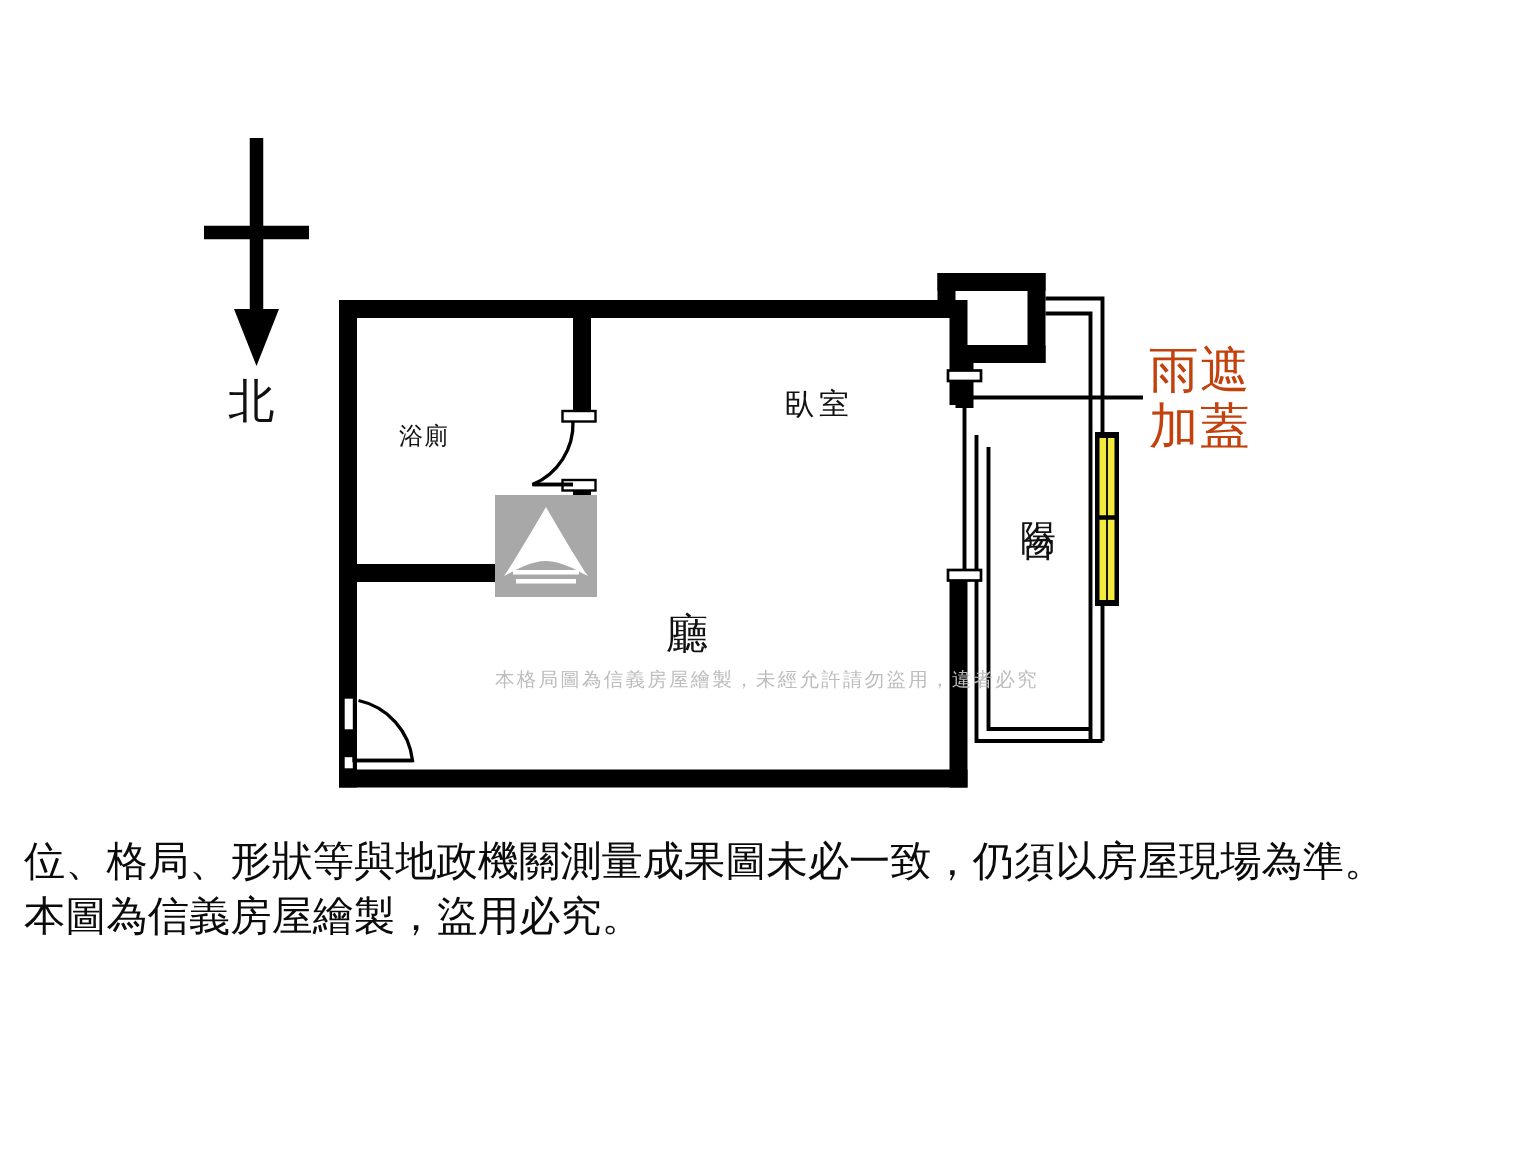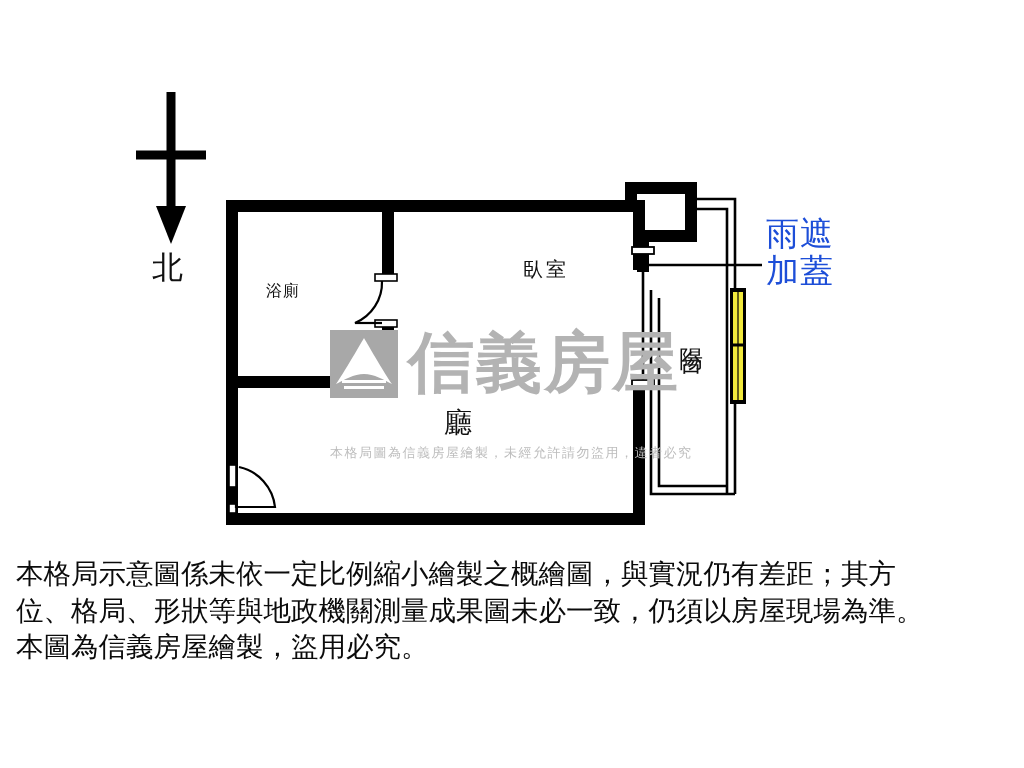--- a/index.html
+++ b/index.html
@@ -46,24 +46,24 @@
   }
 
   #label-bath     { left: 266px; top: 281px; font-size: 16px; text-align: right; }
   #label-bedroom  { left: 523px; top: 256px; font-size: 20px; letter-spacing: 3px; }
   #label-living   { left: 444px; top: 404px; font-size: 28px; }
   #label-balcony  { left: 678px; top: 329px; font-size: 24px; line-height: 1.05; }
 
   #label-canopy {
     position: absolute;
     left: 766px;
-    top: 216px;
+    top: 230px;
     font-size: 33px;
     line-height: 1.12;
-    color: #1d4ed8;
+    color: #c2410c;
     font-family: "Liberation Serif", "DejaVu Serif", serif;
     letter-spacing: 1px;
     white-space: nowrap;
   }
   #label-north {
     position: absolute;
     left: 152px;
     top: 247px;
     font-size: 31px;
     color: #111111;
@@ -212,38 +212,36 @@
   </svg>
 
   <div id="watermark">
     <div id="wm-logo">
       <svg width="68" height="68" viewBox="0 0 68 68">
         <path d="M34 8 C 34 8, 12 46, 6 54 C 14 50, 24 44, 34 44 C 44 44, 54 50, 62 54 C 56 46, 34 8, 34 8 Z" fill="#ffffff"></path>
         <rect x="12" y="50" width="44" height="3" fill="#ffffff"></rect>
         <rect x="14" y="56" width="40" height="3" fill="#ffffff"></rect>
       </svg>
     </div>
-    <div id="wm-text">信義房屋</div>
     <div id="wm-note">本格局圖為信義房屋繪製，未經允許請勿盜用，違者必究</div>
   </div>
 
   <div class="room-label" id="label-bath">浴廁</div>
 
   <div class="room-label" id="label-bedroom">臥室</div>
 
   <div class="room-label" id="label-living">廳</div>
 
   <div class="room-label vertical" id="label-balcony">陽台</div>
 
   <div id="label-canopy">
     <div>雨遮</div>
     <div>加蓋</div>
   </div>
 
   <div id="label-north">北</div>
 
   <div id="disclaimer">
-    <p>本格局示意圖係未依一定比例縮小繪製之概繪圖，與實況仍有差距；其方</p>
     <p>位、格局、形狀等與地政機關測量成果圖未必一致，仍須以房屋現場為準。</p>
     <p>本圖為信義房屋繪製，盜用必究。</p>
   </div>
 
 </div>
 
 </body></html>

